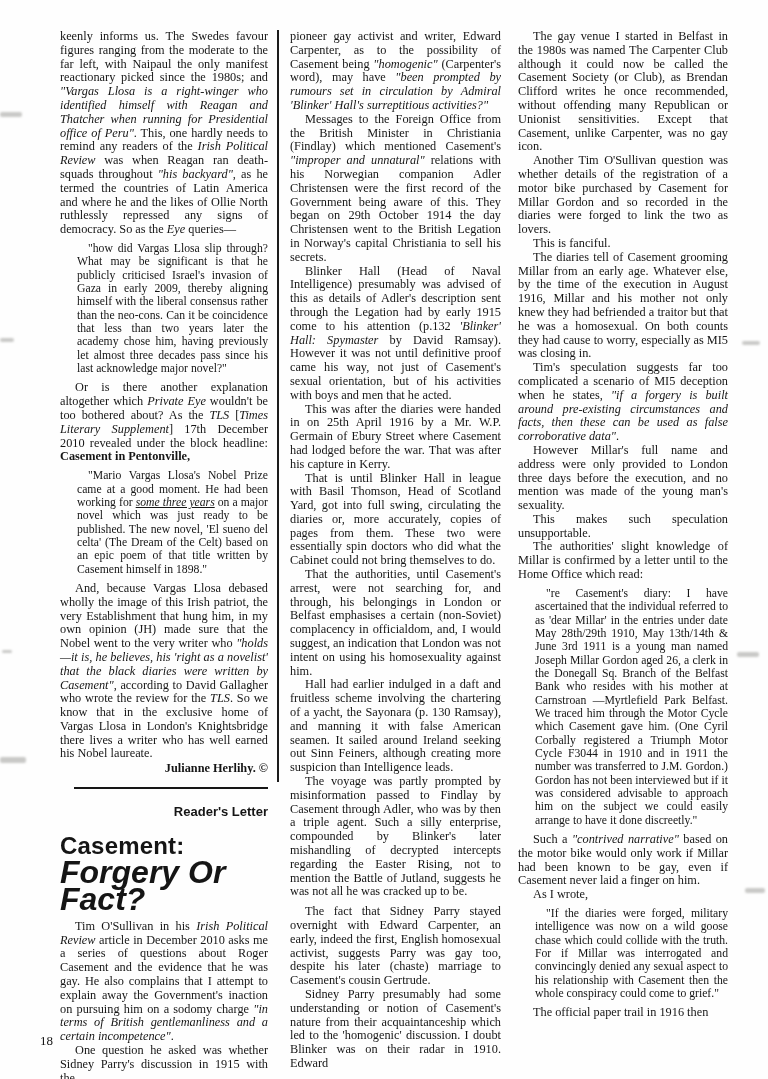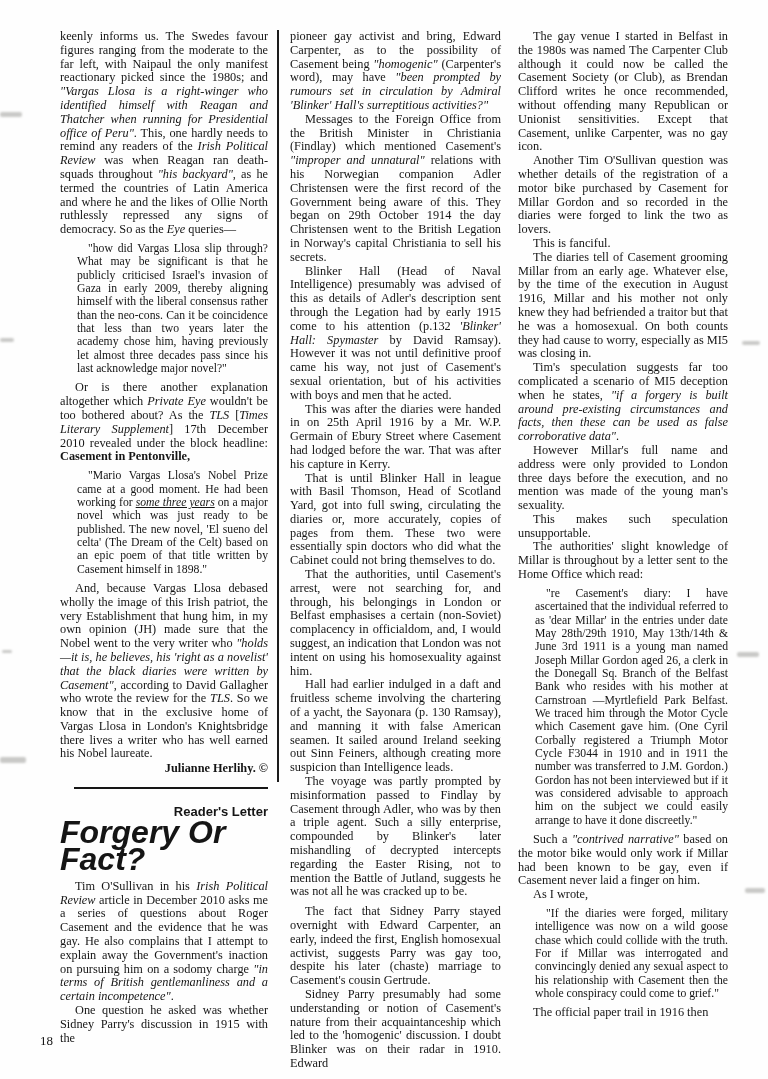--- a/index.html
+++ b/index.html
@@ -58,49 +58,50 @@
 
   <div class="column" style="left:60px;top:30px;width:208px;">
       <div class="para noind"><span>keenly informs us. The Swedes favour figures ranging from the moderate to the far left, with Naipaul the only manifest reactionary picked since the 1980s; and </span><span class="i">"Vargas Llosa is a right-winger who identified himself with Reagan and Thatcher when running for Presidential office of Peru"</span><span>. This, one hardly needs to remind any readers of the </span><span class="i">Irish Political Review</span><span> was when Reagan ran death-squads throughout </span><span class="i">"his backyard"</span><span>, as he termed the countries of Latin America and where he and the likes of Ollie North ruthlessly repressed any signs of democracy. So as the </span><span class="i">Eye</span><span> queries—</span></div>
       <div class="quote"><span>"how did Vargas Llosa slip through? What may be significant is that he publicly criticised Israel's invasion of Gaza in early 2009, thereby aligning himself with the liberal consensus rather than the neo-cons. Can it be coincidence that less than two years later the academy chose him, having previously let almost three decades pass since his last acknowledge major novel?"</span></div>
       <div class="para gap"><span>Or is there another explanation altogether which </span><span class="i">Private Eye</span><span> wouldn't be too bothered about? As the </span><span class="i">TLS</span><span> [</span><span class="i">Times Literary Supplement</span><span>] 17th December 2010 revealed under the block headline: </span><span class="b">Casement in Pentonville,</span></div>
       <div class="quote"><span>"Mario Vargas Llosa's Nobel Prize came at a good moment. He had been working for </span><span class="iu">some three years</span><span> on a major novel which was just ready to be published. The new novel, 'El sueno del celta' (The Dream of the Celt) based on an epic poem of that title written by Casement himself in 1898."</span></div>
       <div class="para gap"><span>And, because Vargas Llosa debased wholly the image of this Irish patriot, the very Establishment that hung him, in my own opinion (JH) made sure that the Nobel went to the very writer who </span><span class="i">"holds—it is, he believes, his 'right as a novelist' that the black diaries were written by Casement"</span><span>, according to David Gallagher who wrote the review for the </span><span class="i">TLS</span><span>. So we know that in the exclusive home of Vargas Llosa in London's Knightsbridge there lives a writer who has well earned his Nobel laureate.</span></div>
       <div class="byline"><span class="b">Julianne Herlihy. ©</span></div>
       <div class="rule"></div>
       <div class="kicker"><span>Reader's Letter</span></div>
+      <div class="heading1"><span>Casement:</span></div>
       <div class="heading2"><span>Forgery Or Fact?</span></div>
       <div class="para"><span>Tim O'Sullivan in his </span><span class="i">Irish Political Review</span><span> article in December 2010 asks me a series of questions about Roger Casement and the evidence that he was gay. He also complains that I attempt to explain away the Government's inaction on pursuing him on a sodomy charge </span><span class="i">"in terms of British gentlemanliness and a certain incompetence"</span><span>.</span></div>
       <div class="para"><span>One question he asked was whether Sidney Parry's discussion in 1915 with the</span></div>
     </div>
 
   <div class="divider" style="left:277px;top:30px;width:2px;height:752px;"></div>
 
   <div class="column" style="left:290px;top:30px;width:211px;">
-      <div class="para noind"><span>pioneer gay activist and bring, Edward Carpenter, as to the possibility of Casement being </span><span class="i">"homogenic"</span><span> (Carpenter's word), may have </span><span class="i">"been prompted by rumours set in circulation by Admiral 'Blinker' Hall's surreptitious activities?"</span></div>
+      <div class="para noind"><span>pioneer gay activist and writer, Edward Carpenter, as to the possibility of Casement being </span><span class="i">"homogenic"</span><span> (Carpenter's word), may have </span><span class="i">"been prompted by rumours set in circulation by Admiral 'Blinker' Hall's surreptitious activities?"</span></div>
       <div class="para"><span>Messages to the Foreign Office from the British Minister in Christiania (Findlay) which mentioned Casement's </span><span class="i">"improper and unnatural"</span><span> relations with his Norwegian companion Adler Christensen were the first record of the Government being aware of this. They began on 29th October 1914 the day Christensen went to the British Legation in Norway's capital Christiania to sell his secrets.</span></div>
       <div class="para"><span>Blinker Hall (Head of Naval Intelligence) presumably was advised of this as details of Adler's description sent through the Legation had by early 1915 come to his attention (p.132 </span><span class="i">'Blinker' Hall: Spymaster</span><span> by David Ramsay). However it was not until definitive proof came his way, not just of Casement's sexual orientation, but of his activities with boys and men that he acted.</span></div>
       <div class="para"><span>This was after the diaries were handed in on 25th April 1916 by a Mr. W.P. Germain of Ebury Street where Casement had lodged before the war. That was after his capture in Kerry.</span></div>
       <div class="para"><span>That is until Blinker Hall in league with Basil Thomson, Head of Scotland Yard, got into full swing, circulating the diaries or, more accurately, copies of pages from them. These two were essentially spin doctors who did what the Cabinet could not bring themselves to do.</span></div>
       <div class="para"><span>That the authorities, until Casement's arrest, were not searching for, and through, his belongings in London or Belfast emphasises a certain (non-Soviet) complacency in officialdom, and, I would suggest, an indication that London was not intent on using his homosexuality against him.</span></div>
       <div class="para"><span>Hall had earlier indulged in a daft and fruitless scheme involving the chartering of a yacht, the Sayonara (p. 130 Ramsay), and manning it with false American seamen. It sailed around Ireland seeking out Sinn Feiners, although creating more suspicion than Intelligence leads.</span></div>
       <div class="para"><span>The voyage was partly prompted by misinformation passed to Findlay by Casement through Adler, who was by then a triple agent. Such a silly enterprise, compounded by Blinker's later mishandling of decrypted intercepts regarding the Easter Rising, not to mention the Battle of Jutland, suggests he was not all he was cracked up to be.</span></div>
       <div class="para gap"><span>The fact that Sidney Parry stayed overnight with Edward Carpenter, an early, indeed the first, English homosexual activist, suggests Parry was gay too, despite his later (chaste) marriage to Casement's cousin Gertrude.</span></div>
       <div class="para"><span>Sidney Parry presumably had some understanding or notion of Casement's nature from their acquaintanceship which led to the 'homogenic' discussion. I doubt Blinker was on their radar in 1910. Edward</span></div>
     </div>
 
   <div class="column" style="left:518px;top:30px;width:210px;">
       <div class="para"><span>The gay venue I started in Belfast in the 1980s was named The Carpenter Club although it could now be called the Casement Society (or Club), as Brendan Clifford writes he once recommended, without offending many Republican or Unionist sensitivities. Except that Casement, unlike Carpenter, was no gay icon.</span></div>
       <div class="para"><span>Another Tim O'Sullivan question was whether details of the registration of a motor bike purchased by Casement for Millar Gordon and so recorded in the diaries were forged to link the two as lovers.</span></div>
       <div class="para"><span>This is fanciful.</span></div>
       <div class="para"><span>The diaries tell of Casement grooming Millar from an early age. Whatever else, by the time of the execution in August 1916, Millar and his mother not only knew they had befriended a traitor but that he was a homosexual. On both counts they had cause to worry, especially as MI5 was closing in.</span></div>
       <div class="para"><span>Tim's speculation suggests far too complicated a scenario of MI5 deception when he states, </span><span class="i">"if a forgery is built around pre-existing circumstances and facts, then these can be used as false corroborative data"</span><span>.</span></div>
       <div class="para"><span>However Millar's full name and address were only provided to London three days before the execution, and no mention was made of the young man's sexuality.</span></div>
       <div class="para"><span>This makes such speculation unsupportable.</span></div>
-      <div class="para"><span>The authorities' slight knowledge of Millar is throughout by a letter sent to the Home Office which read:</span></div>
+      <div class="para"><span>The authorities' slight knowledge of Millar is confirmed by a letter until to the Home Office which read:</span></div>
       <div class="quote"><span>"re Casement's diary: I have ascertained that the individual referred to as 'dear Millar' in the entries under date May 28th/29th 1910, May 13th/14th &amp; June 3rd 1911 is a young man named Joseph Millar Gordon aged 26, a clerk in the Donegall Sq. Branch of the Belfast Bank who resides with his mother at Carnstroan —Myrtlefield Park Belfast. We traced him through the Motor Cycle which Casement gave him. (One Cyril Corbally registered a Triumph Motor Cycle F3044 in 1910 and in 1911 the number was transferred to J.M. Gordon.) Gordon has not been interviewed but if it was considered advisable to approach him on the subject we could easily arrange to have it done discreetly."</span></div>
       <div class="para gap"><span>Such a </span><span class="i">"contrived narrative"</span><span> based on the motor bike would only work if Millar had been known to be gay, even if Casement never laid a finger on him.</span></div>
       <div class="para"><span>As I wrote,</span></div>
       <div class="quote"><span>"If the diaries were forged, military intelligence was now on a wild goose chase which could collide with the truth. For if Millar was interrogated and convincingly denied any sexual aspect to his relationship with Casement then the whole conspiracy could come to grief."</span></div>
       <div class="para gap"><span>The official paper trail in 1916 then</span></div>
     </div>
 
   <div class="pagenum" style="left:30px;top:1033px;">18</div>
 
   <div class="artifact" style="left:0;top:112px;width:22px;height:5px;"></div>

